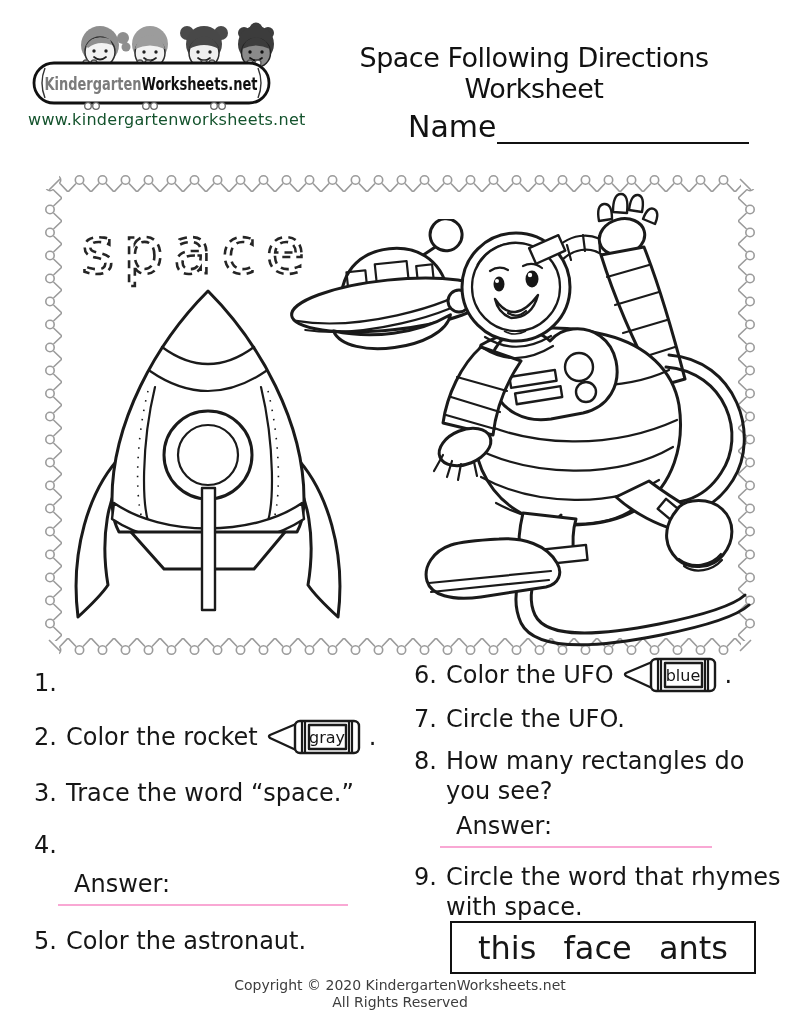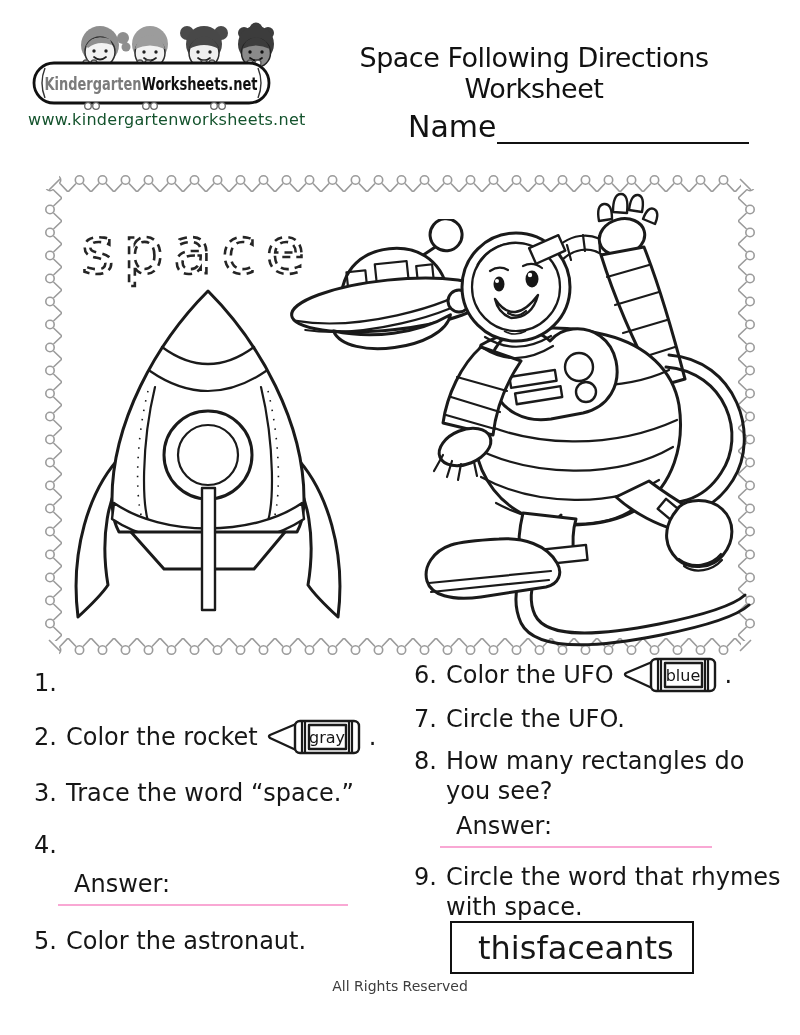--- a/index.html
+++ b/index.html
@@ -13,21 +13,21 @@
   .name-line{width:252px;border-bottom:2.5px solid #111;height:34px;}
   
   .picture-box{left:45px;top:175px;width:710px;height:480px;}
   .picture-box svg{position:absolute;}
   
   .item{position:absolute;display:flex;font-size:24px;line-height:30px;color:#161616;}
   .item .num{width:32px;flex:0 0 32px;}
   .item .txt{white-space:pre-wrap;}
   .crayon{margin:-7px 5px 0 6px;}
   .answer{position:absolute;border-bottom:2px solid #f9a8d4;font-size:24px;color:#161616;padding:2px 0 6px 16px;}
-  .choices{position:absolute;left:450px;top:921px;width:244px;height:53px;border:2px solid #111;
+  .choices{position:absolute;left:450px;top:921px;width:306px;height:53px;border:2px solid #111;
            display:flex;align-items:center;justify-content:space-between;padding:12px 26px;box-sizing:border-box;
            font-size:32px;color:#161616;}
   
   .footer{left:0;top:977px;width:800px;text-align:center;color:#3d3d3d;}
   .footer .l1{font-size:14px;}
   .footer .l2{font-size:14px;margin-top:1px;}
   
   .ln{fill:none;stroke:#1a1a1a;stroke-width:3;stroke-linecap:round;stroke-linejoin:round;}
   .ln2{fill:none;stroke:#1a1a1a;stroke-width:2.2;stroke-linecap:round;stroke-linejoin:round;}
   .fw{fill:#ffffff;stroke:#1a1a1a;stroke-width:3;stroke-linecap:round;stroke-linejoin:round;}
@@ -304,14 +304,15 @@
   <span class="num">9.</span>
   <span class="txt">Circle the word that rhymes with space.</span>
 </div>
 <div class="choices">
   <span>this</span>
   <span>face</span>
   <span>ants</span>
 </div>
 
 <div class="abs footer">
+  <div class="l1">Copyright © 2020 KindergartenWorksheets.net</div>
   <div class="l2">All Rights Reserved</div>
 </div>
 
 </body></html>

